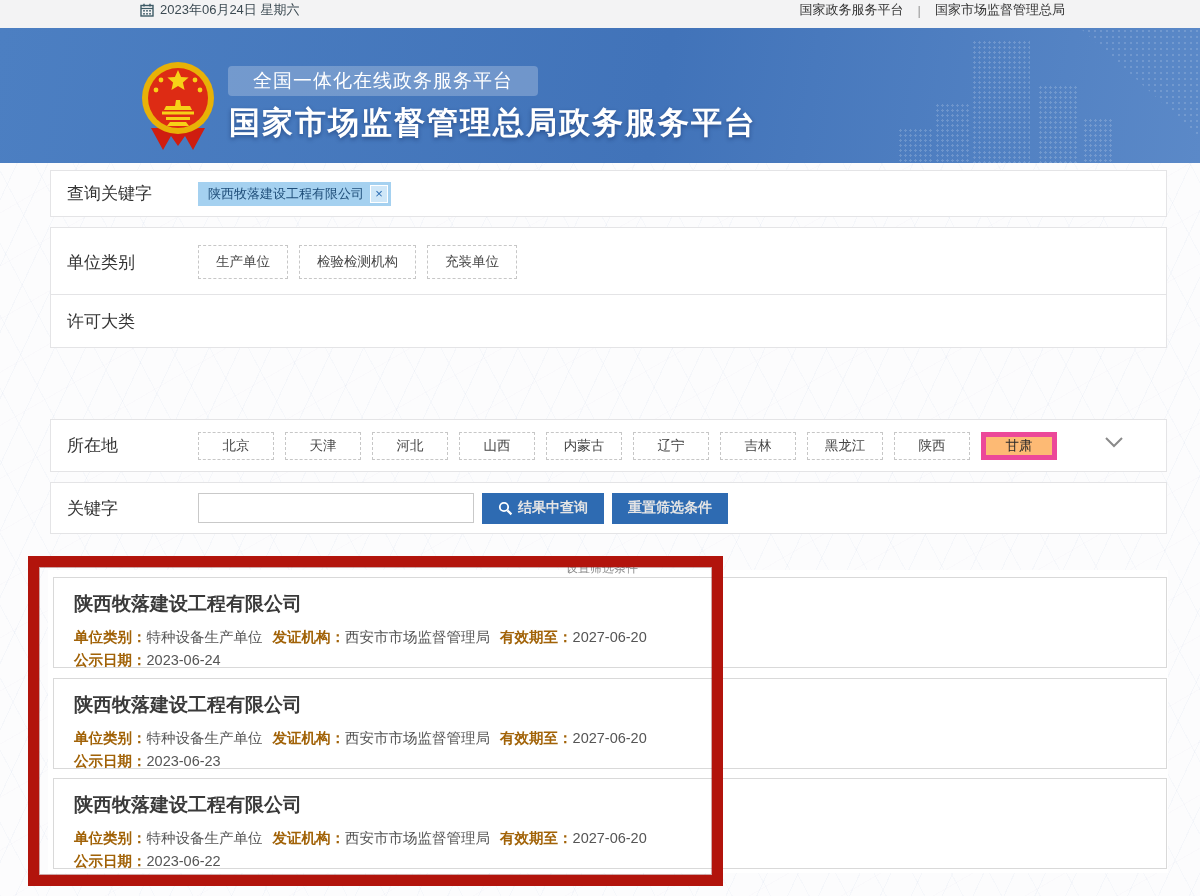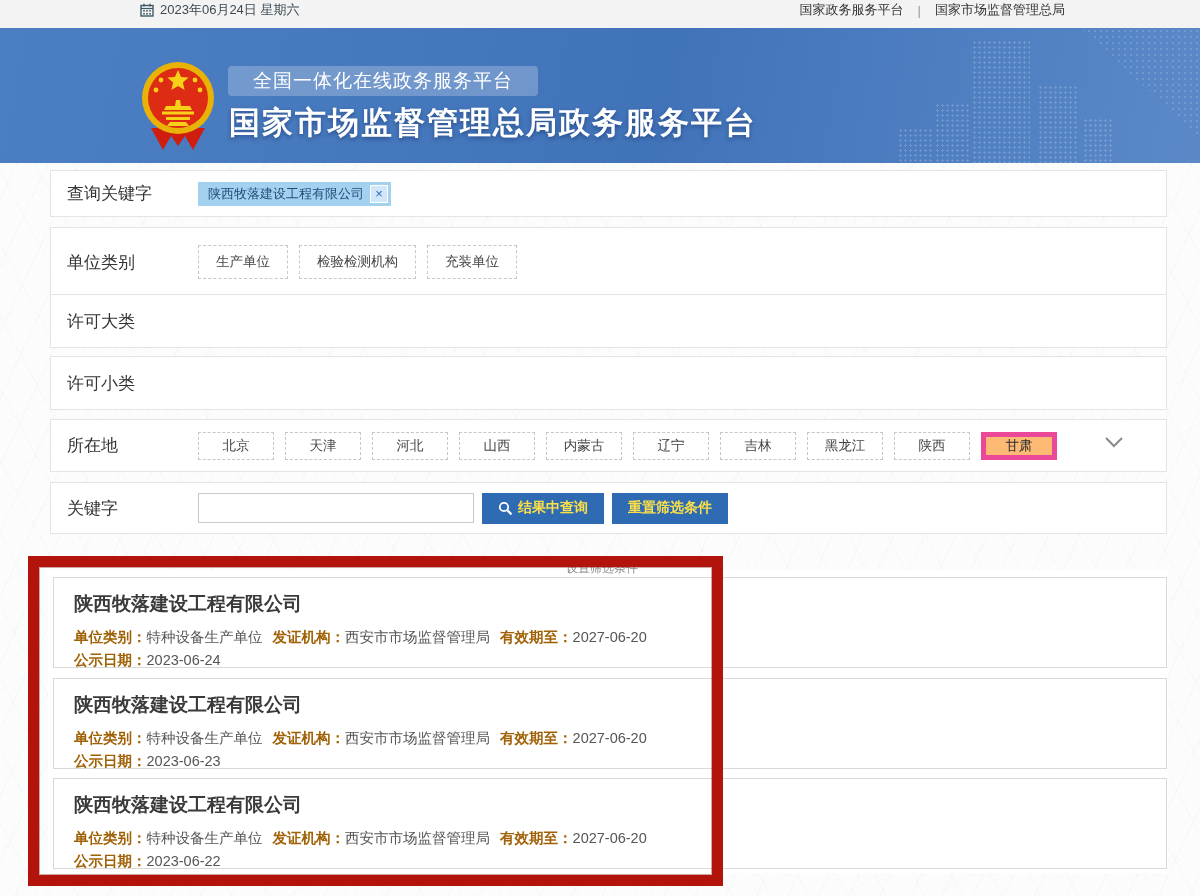--- a/index.html
+++ b/index.html
@@ -66,21 +66,21 @@
     font-family:"Liberation Sans","DejaVu Sans",sans-serif; }
 
   .prov-btn { border:1px dashed #c7c7c7; background:#fff; color:#444; font-size:13.5px;
     width:76px; height:28px; margin-right:11px; cursor:pointer; text-align:center;
     font-family:"Liberation Sans","DejaVu Sans",sans-serif; }
   .prov-btn.selected { background:#fdba74; border:5px solid #ec4899; color:#2a2a2a; }
   .chevron { position:absolute; right:42px; top:16px; cursor:pointer; }
 
   .kw-input { width:276px; height:30px; border:1px solid #c9c9c9; background:#fff;
     font-size:14px; padding:0 8px; color:#333; }
-  .blue-btn { height:31px; border:none; background:#2e6bb2; color:#fde047; font-size:14px;
+  .blue-btn { height:31px; border:none; background:#2e6bb2; color:#e5e5e5; font-size:14px;
     font-weight:bold; padding:0 16px; margin-left:8px; cursor:pointer;
     display:flex; align-items:center; gap:5px;
     font-family:Liberation Serif, serif; }
 
   
   .results-wrap { position:absolute; left:48px; top:570px; width:1120px; height:303px;
     background:#fff; }
   .clipped-note { position:absolute; left:566px; top:560px; font-size:12px; color:#8a8a8a;
     z-index:5; }
   .card { position:absolute; left:53px; width:1114px; height:91px; background:#fff;
@@ -163,23 +163,20 @@
     <div class="flabel">单位类别</div>
     <button class="dash-btn">生产单位</button>
     <button class="dash-btn">检验检测机构</button>
     <button class="dash-btn">充装单位</button>
   </div>
 
   <div class="frow r3">
     <div class="flabel">许可大类</div>
   </div>
 
-  <div class="frow r4">
-    <div class="flabel">许可小类</div>
-  </div>
 
   <div class="frow r5">
     <div class="flabel">所在地</div>
     <button class="prov-btn">北京</button>
     <button class="prov-btn">天津</button>
     <button class="prov-btn">河北</button>
     <button class="prov-btn">山西</button>
     <button class="prov-btn">内蒙古</button>
     <button class="prov-btn">辽宁</button>
     <button class="prov-btn">吉林</button>

